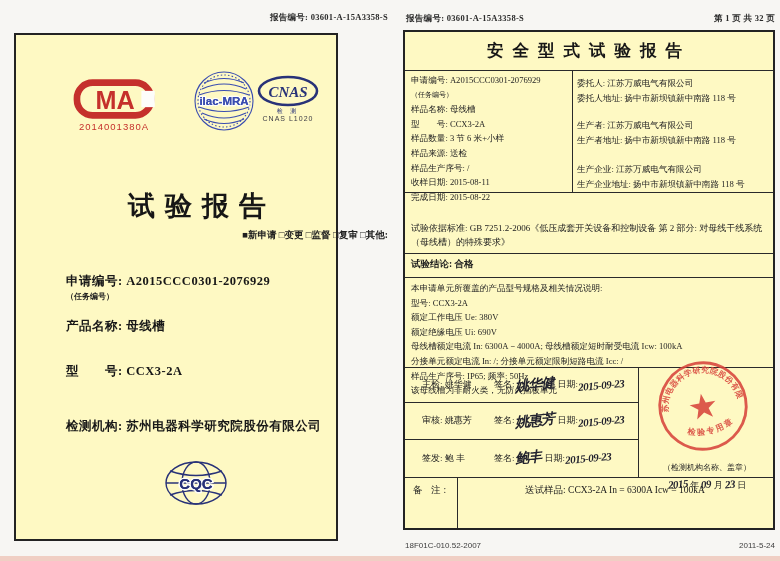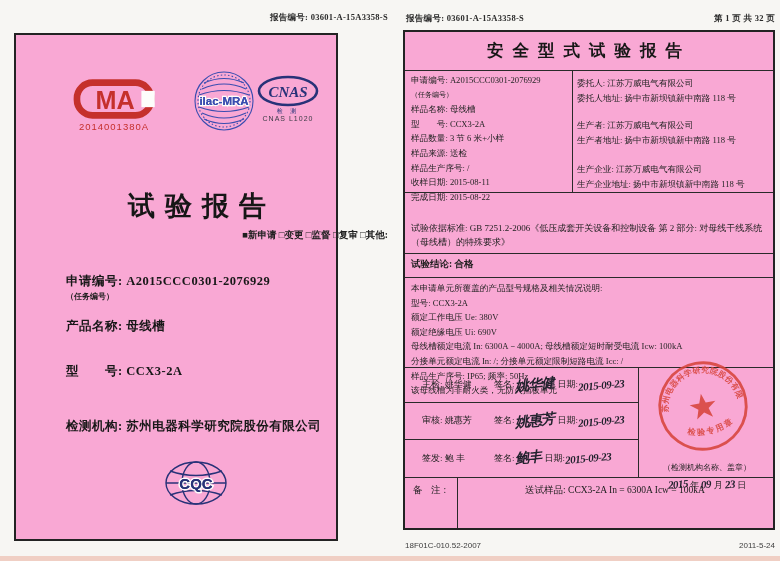--- a/index.html
+++ b/index.html
@@ -2,21 +2,21 @@
 <html><head>
 <meta charset="utf-8">
 <style>
   html,body{margin:0;padding:0;}
   body{
     width:780px;height:561px;position:relative;overflow:hidden;
     background:#f7f6f3;
     font-family:"Liberation Serif","DejaVu Serif",serif;
     color:#1f1f1f;
   }
-  .page{position:absolute;background:#f9a8d4;border:2px solid #232323;box-sizing:border-box;text-decoration:underline;}
+  .page{position:absolute;background:#fef9c3;border:2px solid #232323;box-sizing:border-box;text-decoration:underline;}
   #left-page{left:14px;top:33px;width:324px;height:508px;}
   #right-page{left:403px;top:30px;width:372px;height:500px;}
   .rn{position:absolute;font-size:8.5px;font-weight:bold;letter-spacing:.3px;color:#2a2a2a;}
   #left-report-no{top:12px;left:232px;width:156px;text-align:right;}
   #right-report-no{top:13px;left:406px;}
   #right-page-no{top:13px;left:660px;width:115px;text-align:right;}
   
   .abs{position:absolute;}
   #cma-box{left:56px;top:44px;width:84px;height:40px;}
   #cma-number{left:52px;top:86px;width:92px;text-align:center;color:#c5302c;font-size:9.5px;letter-spacing:1px;font-family:"Liberation Sans",sans-serif;}

